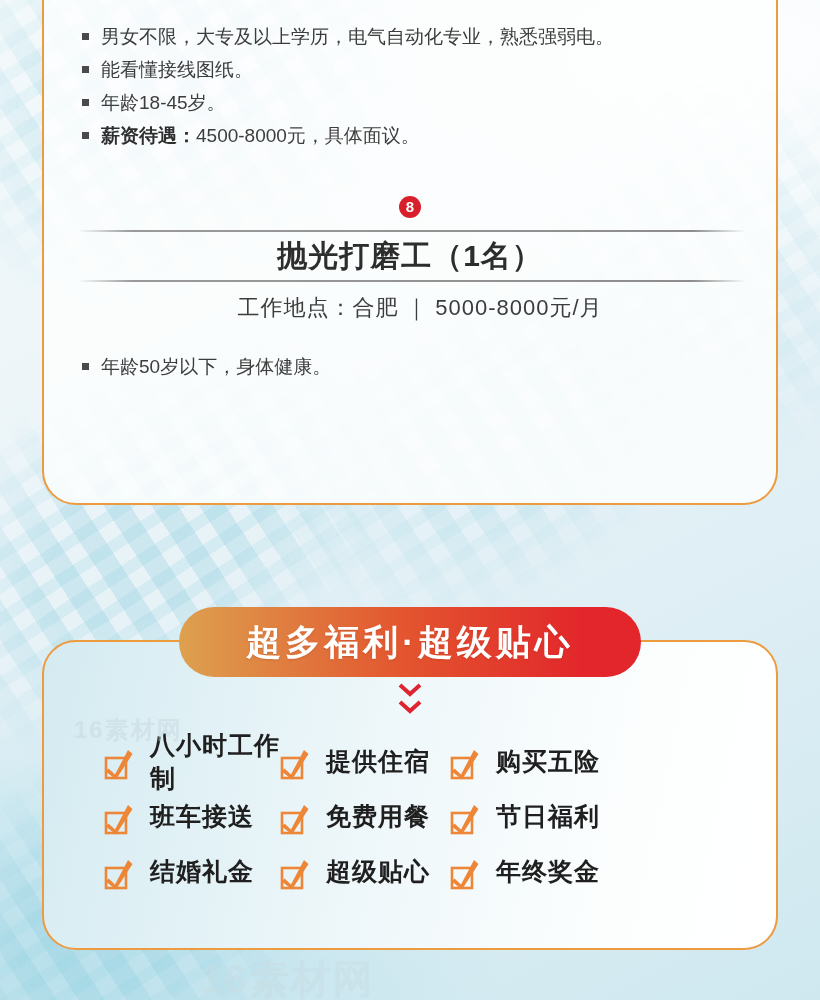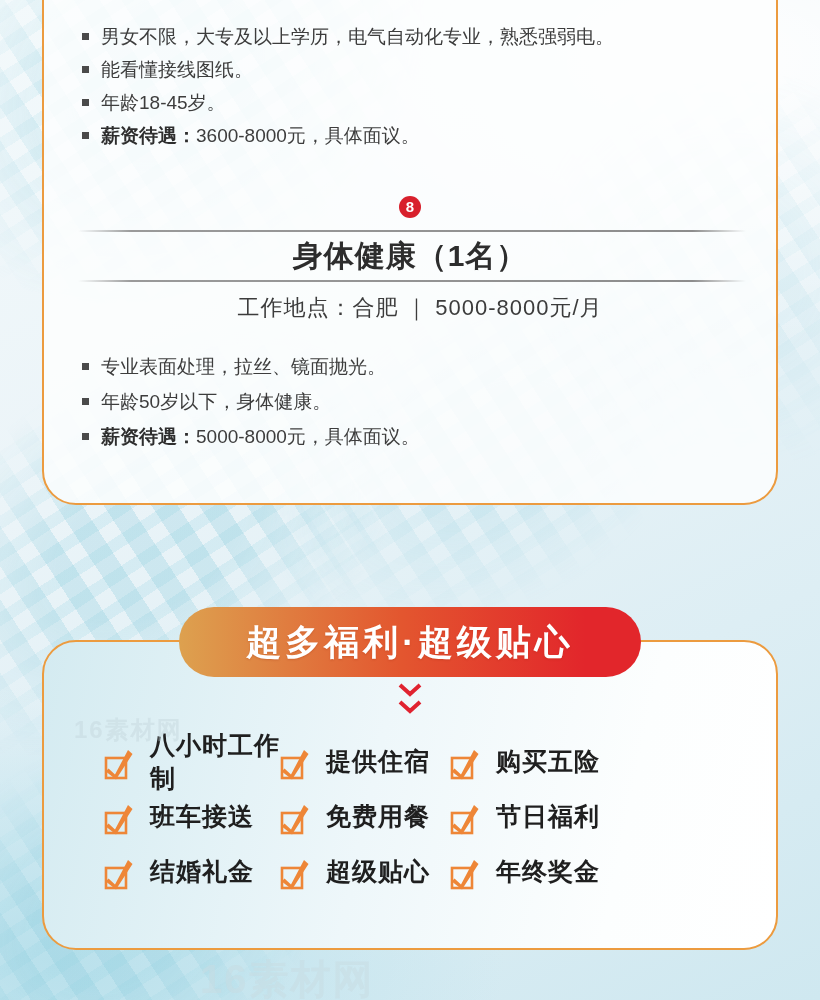--- a/index.html
+++ b/index.html
@@ -128,44 +128,36 @@
       <div class="req">
         <span class="sq"></span>
         <span class="req-text">能看懂接线图纸。</span>
       </div>
       <div class="req">
         <span class="sq"></span>
         <span class="req-text">年龄18-45岁。</span>
       </div>
       <div class="req">
         <span class="sq"></span>
-        <span class="req-text"><b class="salary-label">薪资待遇：</b><span>3600-8000元，具体面议。</span></span>
+        <span class="req-text"><b class="salary-label">薪资待遇：</b><span>4500-8000元，具体面议。</span></span>
       </div>
     </div>
 
     <div class="badge">8</div>
 
     <div class="rule rule1"></div>
-    <h2 class="job-title">身体健康（1名）</h2>
+    <h2 class="job-title">抛光打磨工（1名）</h2>
     <div class="rule rule2"></div>
 
     <div class="job-meta">工作地点：合肥 ｜ 5000-8000元/月</div>
 
     <div class="req-list req-list-bottom">
       <div class="req">
         <span class="sq"></span>
-        <span class="req-text">专业表面处理，拉丝、镜面抛光。</span>
-      </div>
-      <div class="req">
-        <span class="sq"></span>
         <span class="req-text">年龄50岁以下，身体健康。</span>
-      </div>
-      <div class="req">
-        <span class="sq"></span>
-        <span class="req-text"><b class="salary-label">薪资待遇：</b><span>5000-8000元，具体面议。</span></span>
       </div>
     </div>
   </section>
 
   <section class="card card2">
     <div class="benefit-grid">
 
       <div class="benefit">
         <svg class="check-icon" viewBox="0 0 30 32">
           <rect x="2" y="10" width="20" height="20" fill="none" stroke="#EE8637" stroke-width="2.6"></rect>

